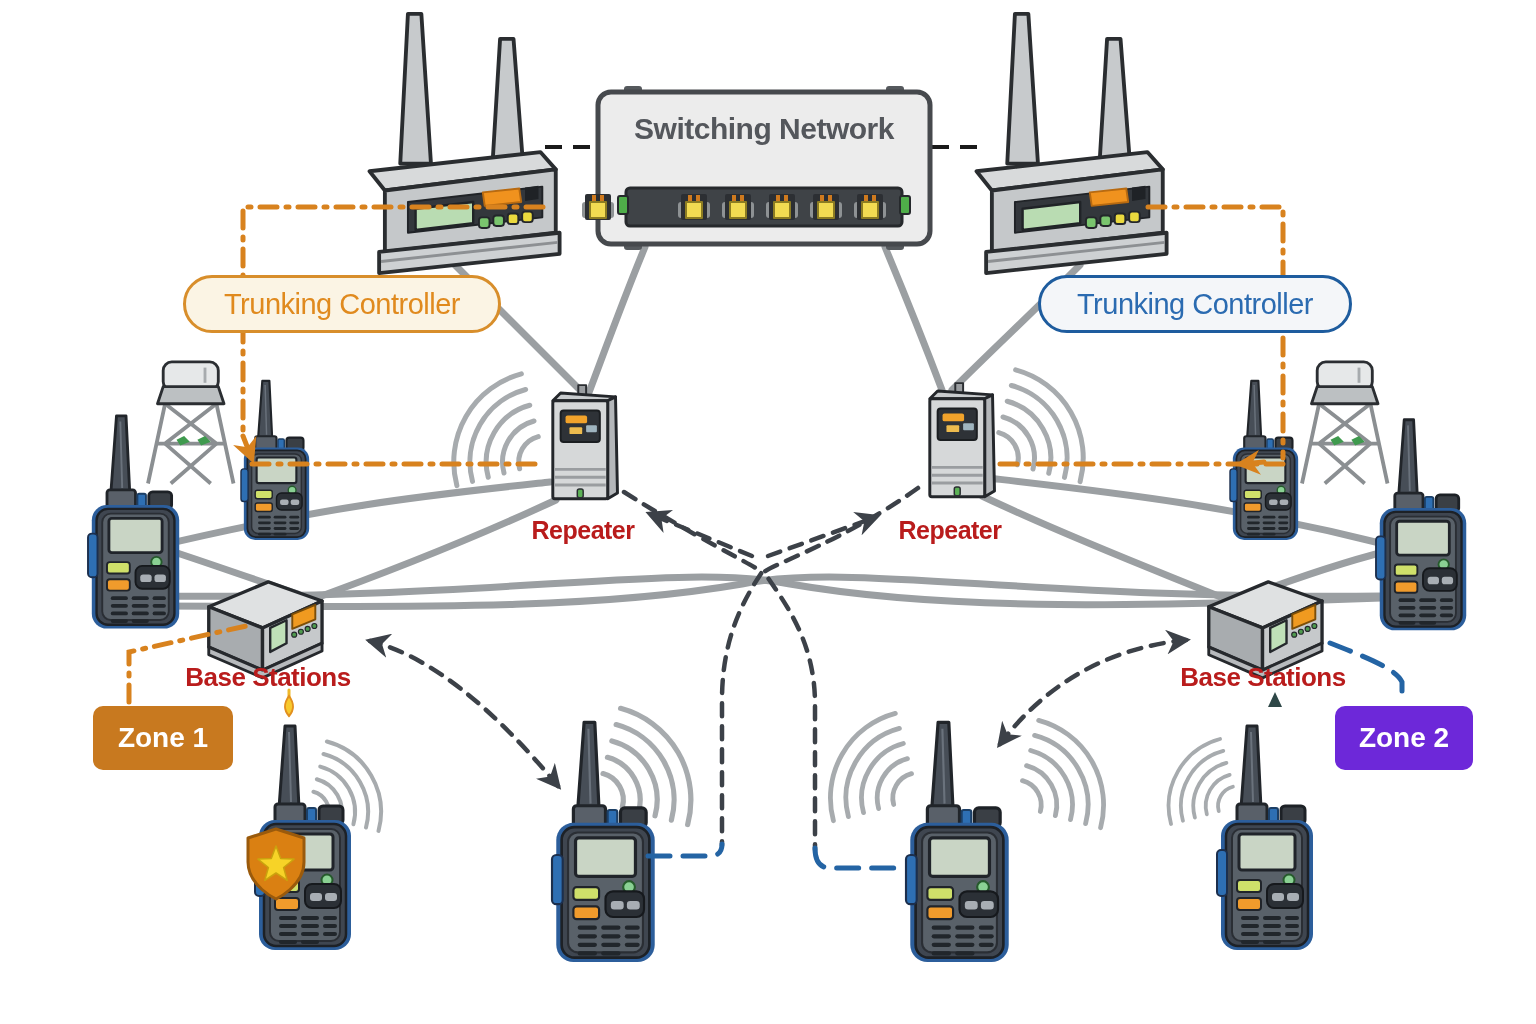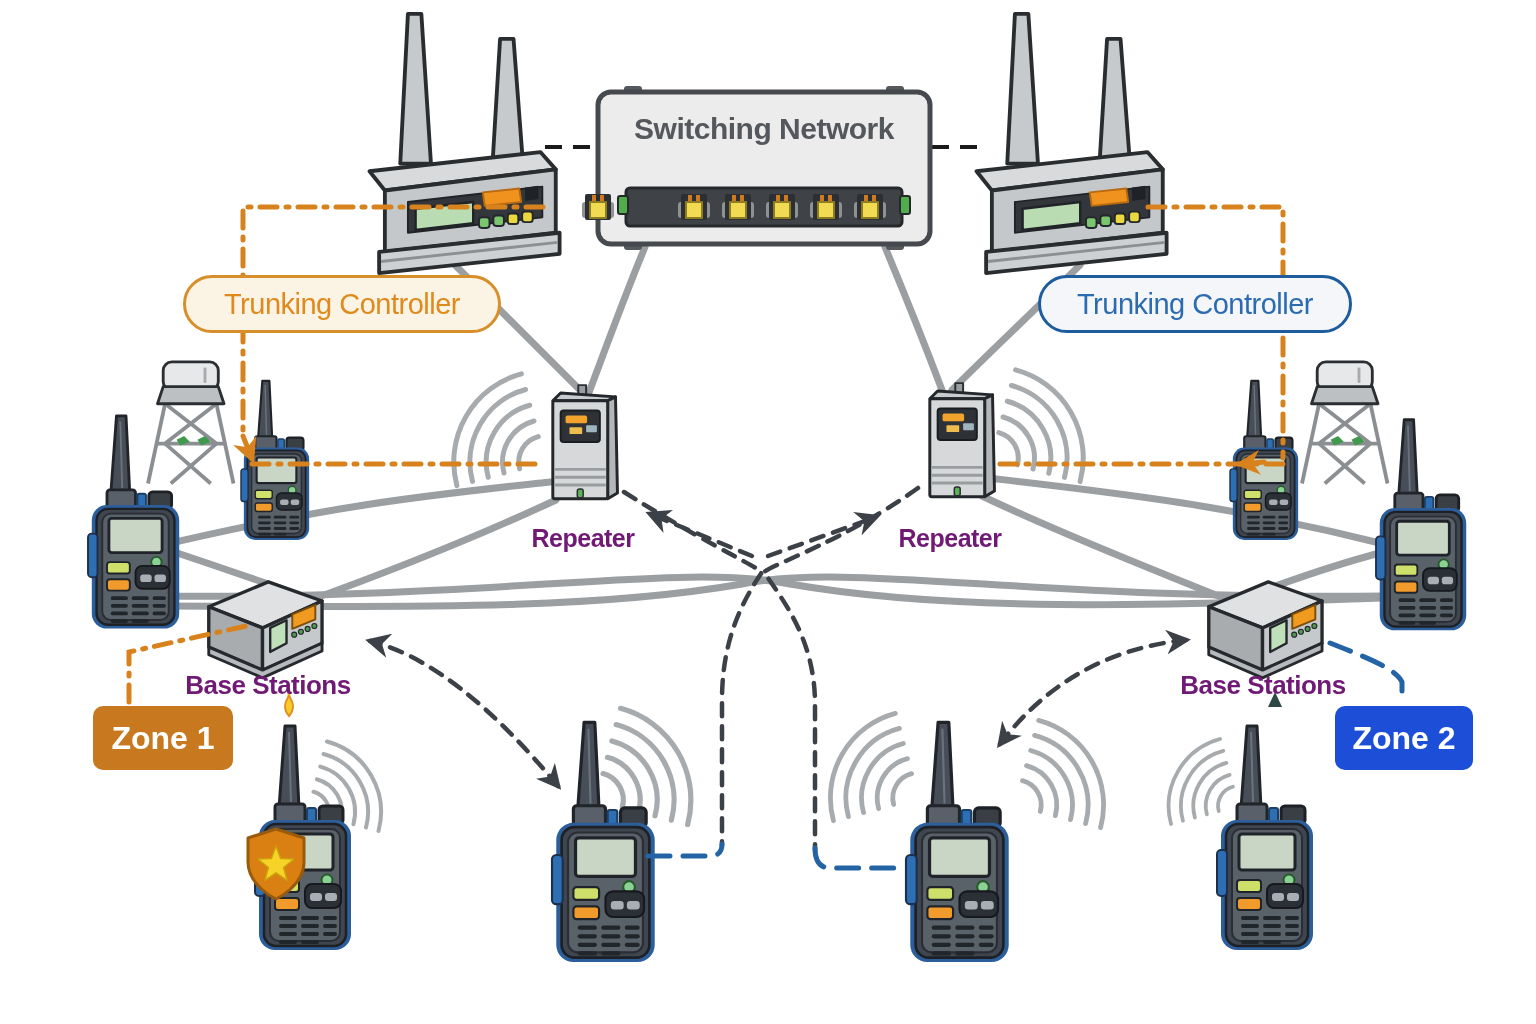--- a/index.html
+++ b/index.html
@@ -3,28 +3,28 @@
 <meta charset="utf-8">
 <style>
   html,body{margin:0;padding:0;background:#ffffff;}
   #stage{
     position:relative;width:1536px;height:1024px;background:#ffffff;overflow:hidden;
     font-family:"Liberation Sans", sans-serif;
   }
   #wires{position:absolute;left:0;top:0;}
   .lbl{position:absolute;display:flex;align-items:center;justify-content:center;
        text-align:center;white-space:nowrap;}
-  .plain-lbl{font-weight:bold;color:#701a75;letter-spacing:-0.5px;margin-top:8px;}
+  .plain-lbl{font-weight:bold;color:#b91c1c;letter-spacing:-0.5px;}
   .switch-title{font-size:30px;font-weight:bold;color:#54575c;letter-spacing:-0.5px;}
   .tc{border-radius:29px;font-size:29px;font-weight:normal;letter-spacing:-0.5px;}
   .tc-left{background:#FBF4E4;border:3px solid #D88E2B;color:#E08A1E;}
   .tc-right{background:#F4F6F9;border:3px solid #1E5C9E;color:#2B6BB1;}
-  .zone{border-radius:10px;font-size:32px;font-weight:bold;color:#ffffff;}
+  .zone{border-radius:10px;font-size:28px;font-weight:bold;color:#ffffff;}
   .zone-1{background:#C8791F;}
-  .zone-2{background:#1d4ed8;}
+  .zone-2{background:#6d28d9;}
 </style>
 </head>
 <body>
 
 <div id="stage">
 
 <svg id="wires" width="1536" height="1024" viewBox="0 0 1536 1024">
   <defs>
     <marker id="ma-dark" viewBox="0 0 10 10" refX="8" refY="5" markerWidth="5.5" markerHeight="5.5" orient="auto-start-reverse">
       <path d="M0,0 L10,5 L0,10 L3,5 z" fill="#3C4148"></path>

